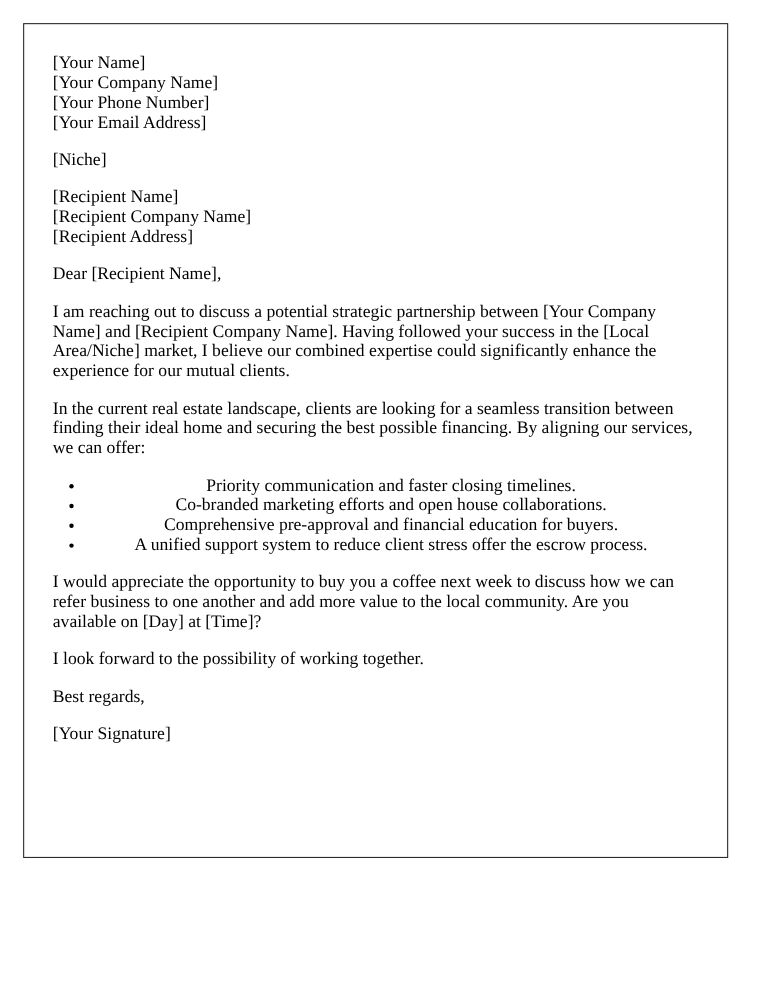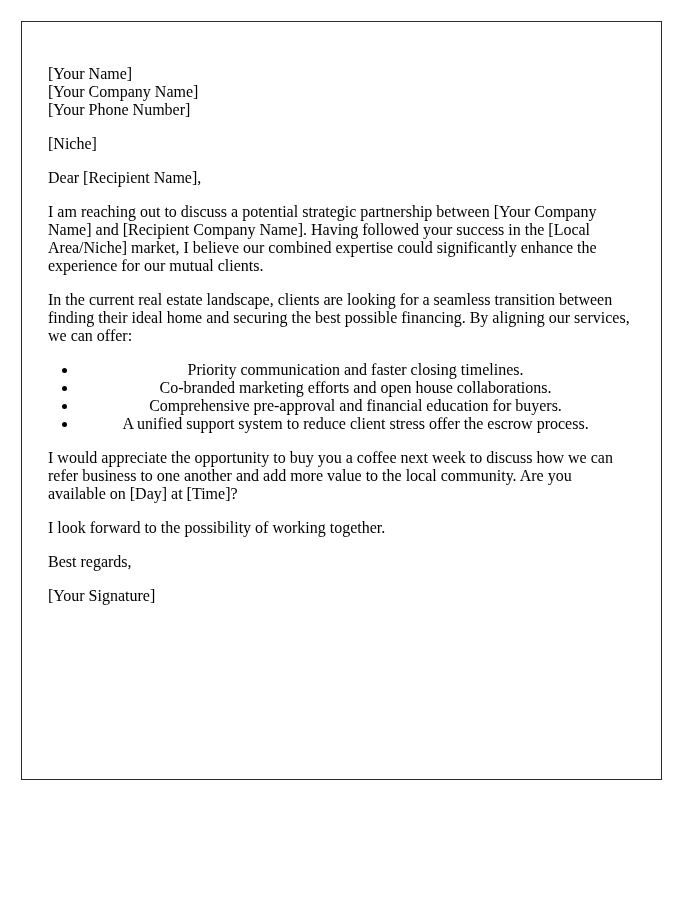--- a/index.html
+++ b/index.html
@@ -26,21 +26,21 @@
     background: #ffffff;
     font-family: "Liberation Serif", "DejaVu Serif", serif;
     font-size: 16px;
     line-height: 18px;
     color: #000000;
   }
   .block {
     margin: 16px 0;
   }
   .block:first-child {
-    margin-top: 16px;
+    margin-top: 0;
   }
   .line {
     line-height: 18px;
   }
   ul.benefits {
     margin: 16px 0;
     padding: 0 0 0 30px;
     list-style-type: disc;
     text-align: center;
   }
@@ -51,26 +51,32 @@
 </head>
 <body>
 
 <div class="canvas">
   <div class="letter-page">
 
     <div class="block">
       <div class="line">[Your Name]</div>
       <div class="line">[Your Company Name]</div>
       <div class="line">[Your Phone Number]</div>
+      <div class="line">[Your Email Address]</div>
     </div>
 
     <div class="block">
       <div class="line">[Niche]</div>
     </div>
 
+    <div class="block">
+      <div class="line">[Recipient Name]</div>
+      <div class="line">[Recipient Company Name]</div>
+      <div class="line">[Recipient Address]</div>
+    </div>
 
     <div class="block">Dear [Recipient Name],</div>
 
     <div class="block">I am reaching out to discuss a potential strategic partnership between [Your Company Name] and [Recipient Company Name]. Having followed your success in the [Local Area/Niche] market, I believe our combined expertise could significantly enhance the experience for our mutual clients.</div>
 
     <div class="block">In the current real estate landscape, clients are looking for a seamless transition between finding their ideal home and securing the best possible financing. By aligning our services, we can offer:</div>
 
     <ul class="benefits">
       <li>Priority communication and faster closing timelines.</li>
       <li>Co-branded marketing efforts and open house collaborations.</li>

